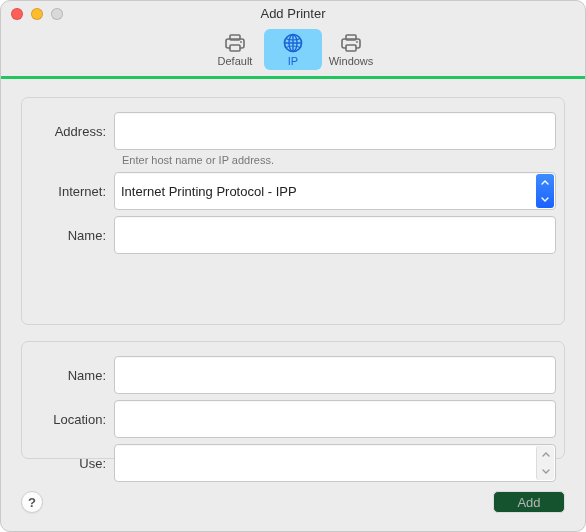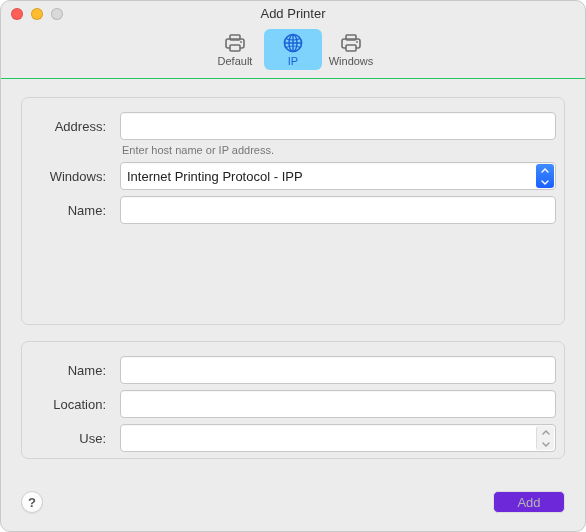--- a/index.html
+++ b/index.html
@@ -26,21 +26,21 @@
   .tl.close { background: #ff5f57; }
   .tl.min   { background: #febc2e; }
   .tl.max   { background: #d9d9d9; }
   .titlebar .title {
     margin: 0 auto; font-weight: 400; font-size: 13px; color: #333;
   }
   .toolbar {
     height: 52px;
     display: flex; justify-content: center; align-items: flex-start;
     padding-top: 2px;
-    border-bottom: 1px solid #22c55e;
+    border-bottom: 3px solid #22c55e;
   }
   .seg {
     display: flex;
     border-radius: 6px;
   }
   .seg-item {
     width: 58px;
     display: flex; flex-direction: column; align-items: center;
     gap: 1px;
     padding: 3px 0 3px;
@@ -70,29 +70,28 @@
   .panel.bottom { margin-top: 16px; height: 118px; }
 
   .row {
     display: flex; align-items: center; margin-bottom: 6px;
   }
   .row .label {
     width: 76px; text-align: right; padding-right: 8px; color: #3a3a3a;
   }
   .field, .select {
     flex: 1;
-    height: 28px;
+    height: 38px;
     background: #fff;
     border: 1px solid #c7c7c7;
     border-radius: 4px;
     padding: 2px 6px;
     font-size: 13px;
     color: #222;
     box-shadow: inset 0 1px 0 rgba(0,0,0,0.03);
-    margin-left: 6px;
   }
   .hint {
     margin-left: 84px; font-size: 11px; color: #777; margin-bottom: 6px; margin-top: -2px;
   }
   .select {
     position: relative; display: flex; align-items: center; padding-right: 26px;
   }
   .select.disabled { color: #9a9a9a; }
   .select .value { white-space: nowrap; overflow: hidden; }
   .stepper {
@@ -117,21 +116,21 @@
   .help {
     width: 22px; height: 22px; border-radius: 50%;
     background: #fdfdfd; border: 1px solid #cfcfcf;
     display:flex; align-items:center; justify-content:center;
     color:#555; font-weight:600; font-size:13px;
     box-shadow: 0 1px 1px rgba(0,0,0,0.06);
   }
   .add-btn {
     min-width: 72px; height: 22px;
     border-radius: 5px;
-    background: #6d28d9; border: 1px solid #dcdcdc;
+    background: #14532d; border: 1px solid #dcdcdc;
     color: #b5b5b5;
     display:flex; align-items:center; justify-content:center;
     font-size: 13px;
   }
 </style>
 </head>
 <body>
 
 <div class="window">
 
@@ -189,21 +188,21 @@
   <div class="content">
 
     <div class="panel top">
       <div class="row">
         <div class="label">Address:</div>
         <input class="field" type="text" value="" style="">
       </div>
       <div class="hint">Enter host name or IP address.</div>
 
       <div class="row">
-        <div class="label">Windows:</div>
+        <div class="label">Internet:</div>
         <div class="select">
           <span class="value">Internet Printing Protocol - IPP</span>
           <div class="stepper blue">
             <span class="chev">
                 <svg viewBox="0 0 8 5">
                   <path d="M1 4l3-3 3 3" stroke-width="1.4" fill="none" stroke-linecap="round"></path>
                 </svg>
               </span>
             <span class="chev">
                 <svg viewBox="0 0 8 5">

